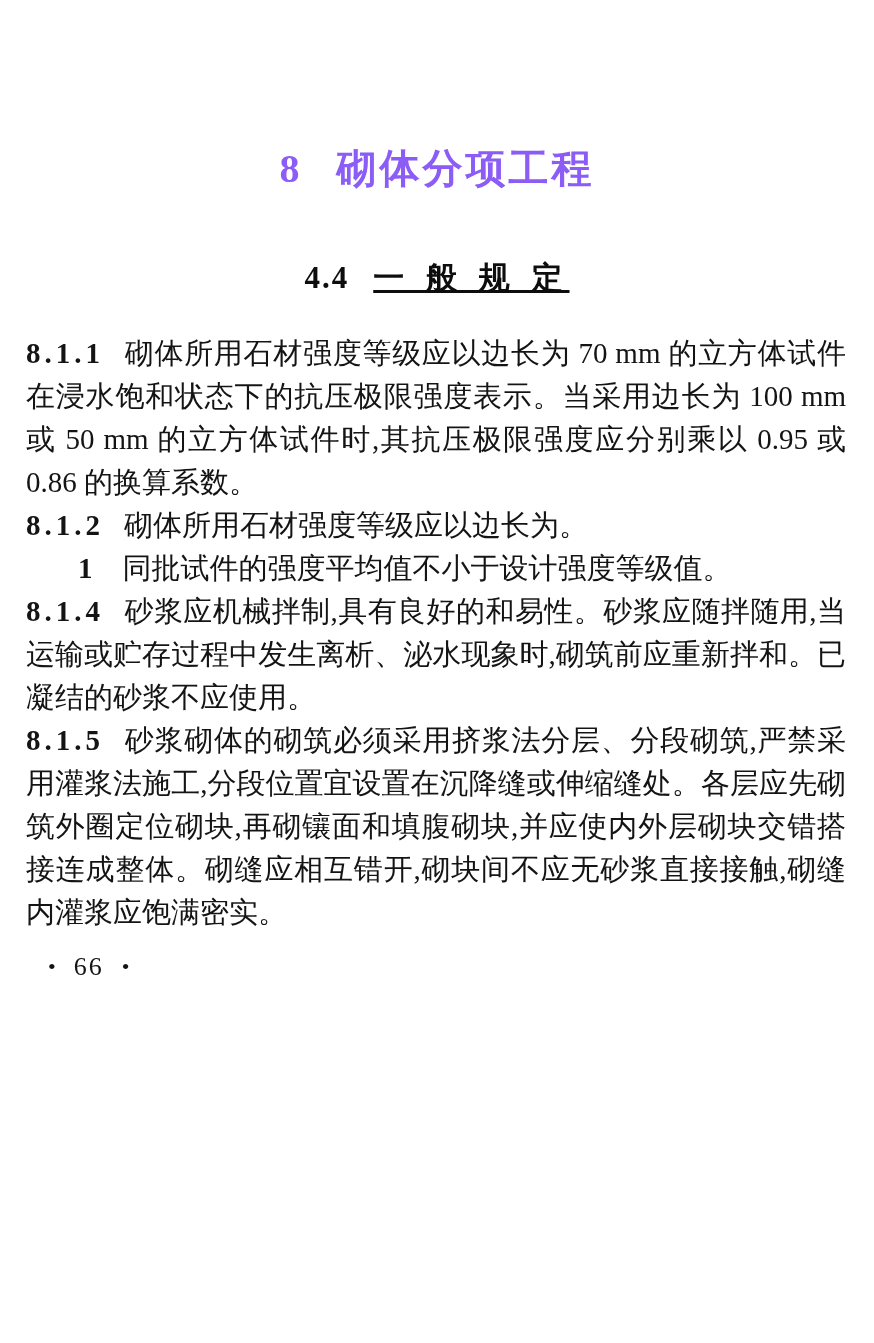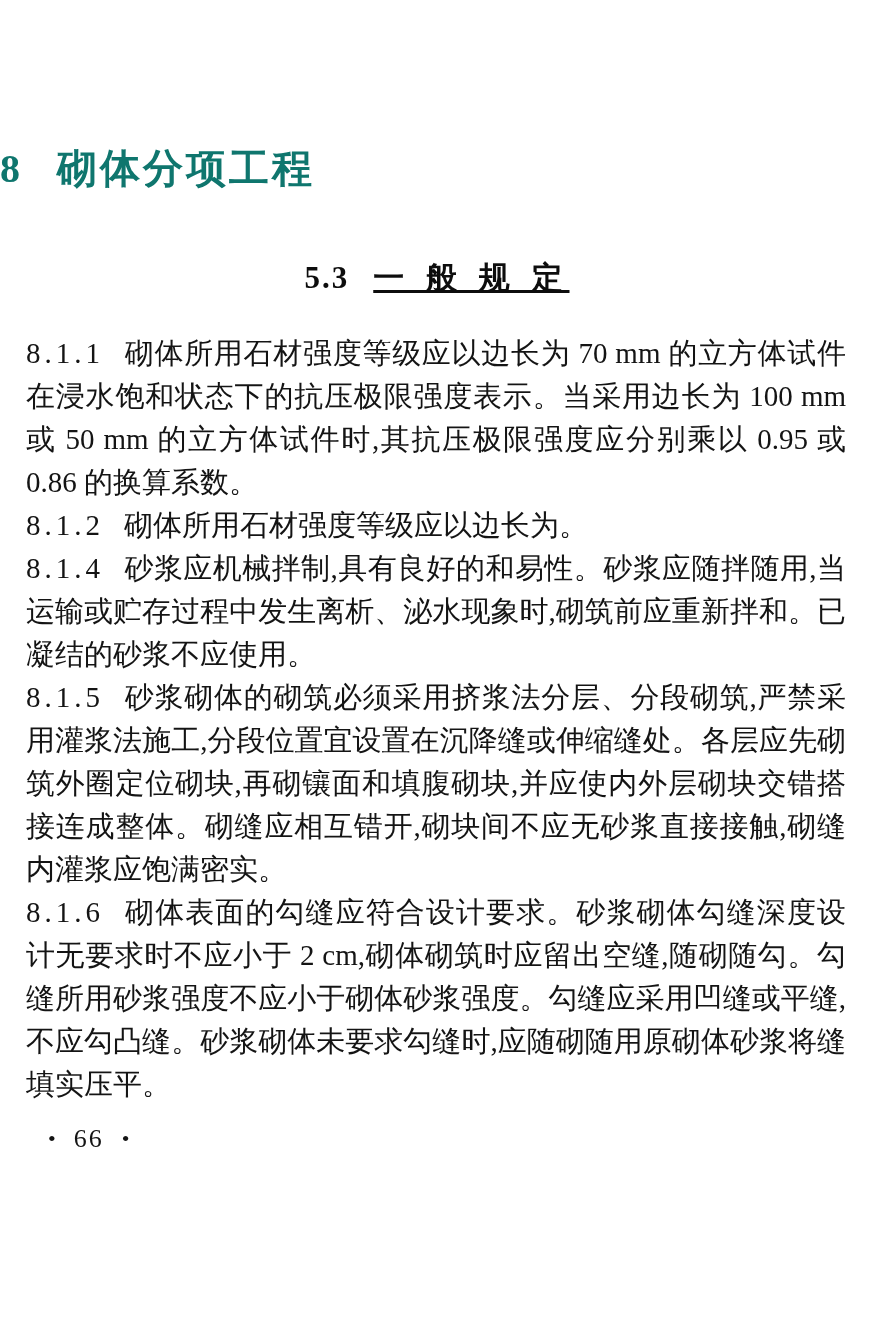--- a/index.html
+++ b/index.html
@@ -14,26 +14,27 @@
     background: #ffffff;
     color: #141414;
     font-family: "Liberation Serif", "DejaVu Serif", serif;
     overflow: hidden;
     box-sizing: border-box;
   }
   
   .chapter-heading {
     margin: 0;
     padding-top: 146px;
+    text-align: center;
     font-family: "Liberation Sans", "DejaVu Sans", sans-serif;
     font-weight: bold;
     font-size: 40px;
     line-height: 44px;
     letter-spacing: 3px;
-    color: #0f766e;
+    color: #8b5cf6;
   }
   .chapter-heading .chapter-number {
     margin-right: 34px;
     font-family: "Liberation Serif", "DejaVu Serif", serif;
   }
   
   .section-heading {
     margin: 0;
     padding-top: 70px;
     text-align: center;
@@ -54,21 +55,21 @@
   .clauses {
     margin: 37px 28px 0 26px;
     font-size: 29px;
     line-height: 43px;
     text-align: justify;
   }
   .clause {
     margin: 0;
   }
   .clause-num {
-    font-weight: normal;
+    font-weight: bold;
     letter-spacing: 4px;
     margin-right: 20px;
     white-space: nowrap;
   }
   .subitem {
     margin: 0;
     padding-left: 52px;
   }
   .subitem-num {
     font-weight: bold;
@@ -95,47 +96,47 @@
 </head>
 <body>
 
 <div class="page">
 
   <h1 class="chapter-heading">
     <span class="chapter-number">8</span><span class="chapter-title">砌体分项工程</span>
   </h1>
 
   <h2 class="section-heading">
-    <span class="section-number">5.3</span><span class="section-title">一 般 规 定</span>
+    <span class="section-number">4.4</span><span class="section-title">一 般 规 定</span>
   </h2>
 
   <main class="clauses">
 
     <p class="clause">
       <b class="clause-num">8.1.1</b><span class="clause-text">砌体所用石材强度等级应以边长为 70 mm 的立方体试件在浸水饱和状态下的抗压极限强度表示。当采用边长为 100 mm 或 50 mm 的立方体试件时,其抗压极限强度应分别乘以 0.95 或 0.86 的换算系数。</span>
     </p>
 
     <p class="clause">
       <b class="clause-num">8.1.2</b><span class="clause-text">砌体所用石材强度等级应以边长为。</span>
     </p>
 
 
+    <p class="subitem">
+      <b class="subitem-num">1</b><span class="subitem-text">同批试件的强度平均值不小于设计强度等级值。</span>
+    </p>
 
 
     <p class="clause">
       <b class="clause-num">8.1.4</b><span class="clause-text">砂浆应机械拌制,具有良好的和易性。砂浆应随拌随用,当运输或贮存过程中发生离析、泌水现象时,砌筑前应重新拌和。已凝结的砂浆不应使用。</span>
     </p>
 
     <p class="clause">
       <b class="clause-num">8.1.5</b><span class="clause-text">砂浆砌体的砌筑必须采用挤浆法分层、分段砌筑,严禁采用灌浆法施工,分段位置宜设置在沉降缝或伸缩缝处。各层应先砌筑外圈定位砌块,再砌镶面和填腹砌块,并应使内外层砌块交错搭接连成整体。砌缝应相互错开,砌块间不应无砂浆直接接触,砌缝内灌浆应饱满密实。</span>
     </p>
 
-    <p class="clause">
-      <b class="clause-num">8.1.6</b><span class="clause-text">砌体表面的勾缝应符合设计要求。砂浆砌体勾缝深度设计无要求时不应小于 2 cm,砌体砌筑时应留出空缝,随砌随勾。勾缝所用砂浆强度不应小于砌体砂浆强度。勾缝应采用凹缝或平缝,不应勾凸缝。砂浆砌体未要求勾缝时,应随砌随用原砌体砂浆将缝填实压平。</span>
-    </p>
 
   </main>
 
   <footer class="page-footer">
     <span class="footer-dot">•</span>
     <span class="footer-page-number">66</span>
     <span class="footer-dot">•</span>
   </footer>
 
 </div>

